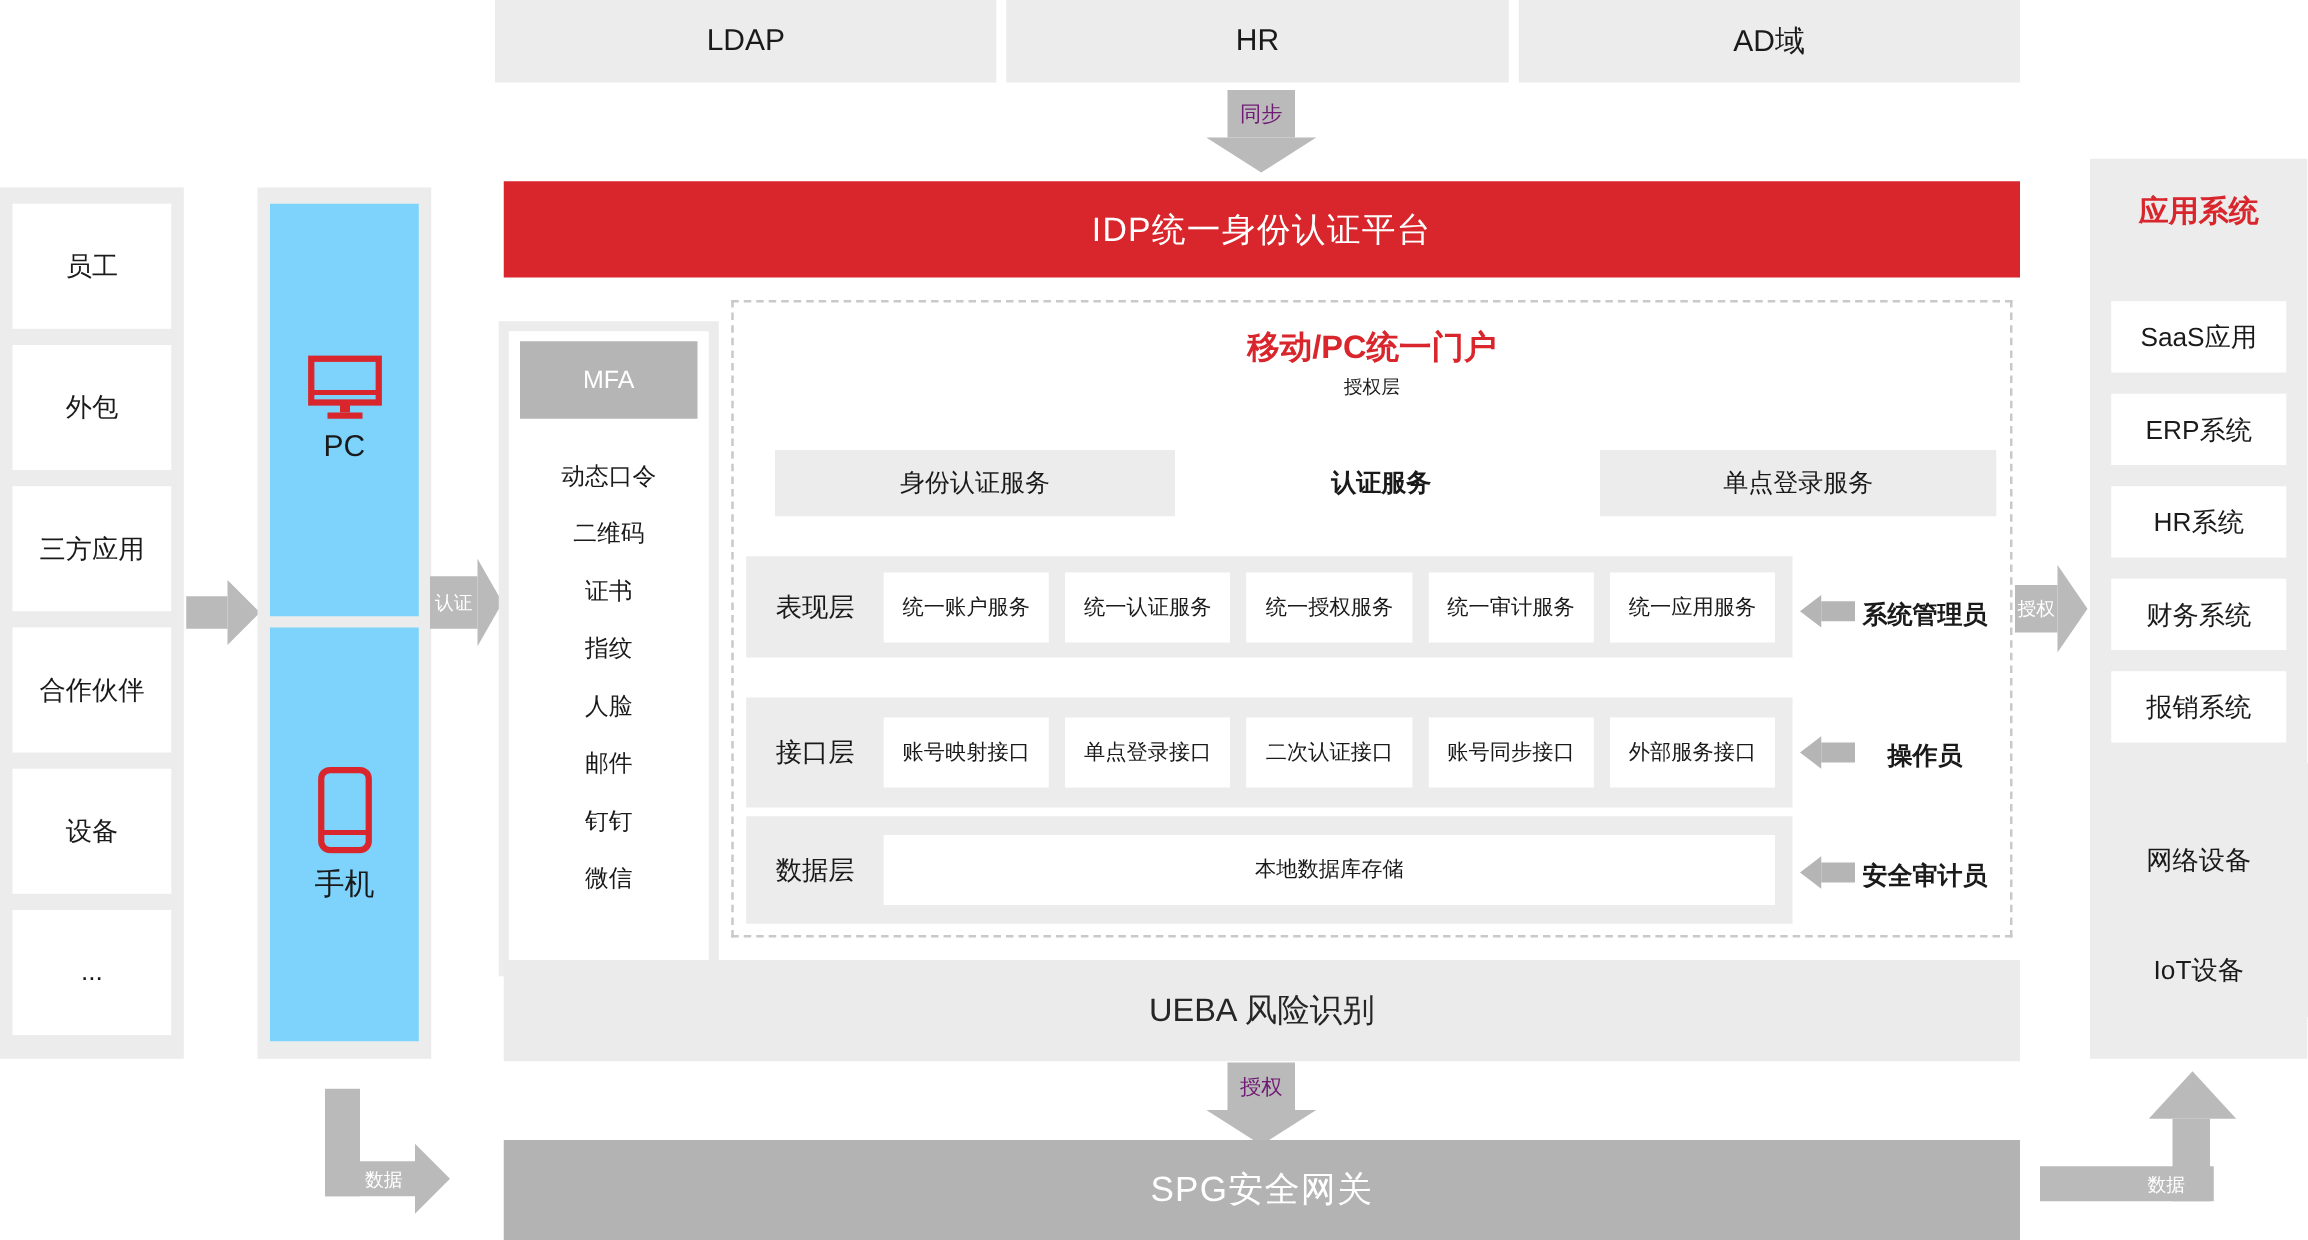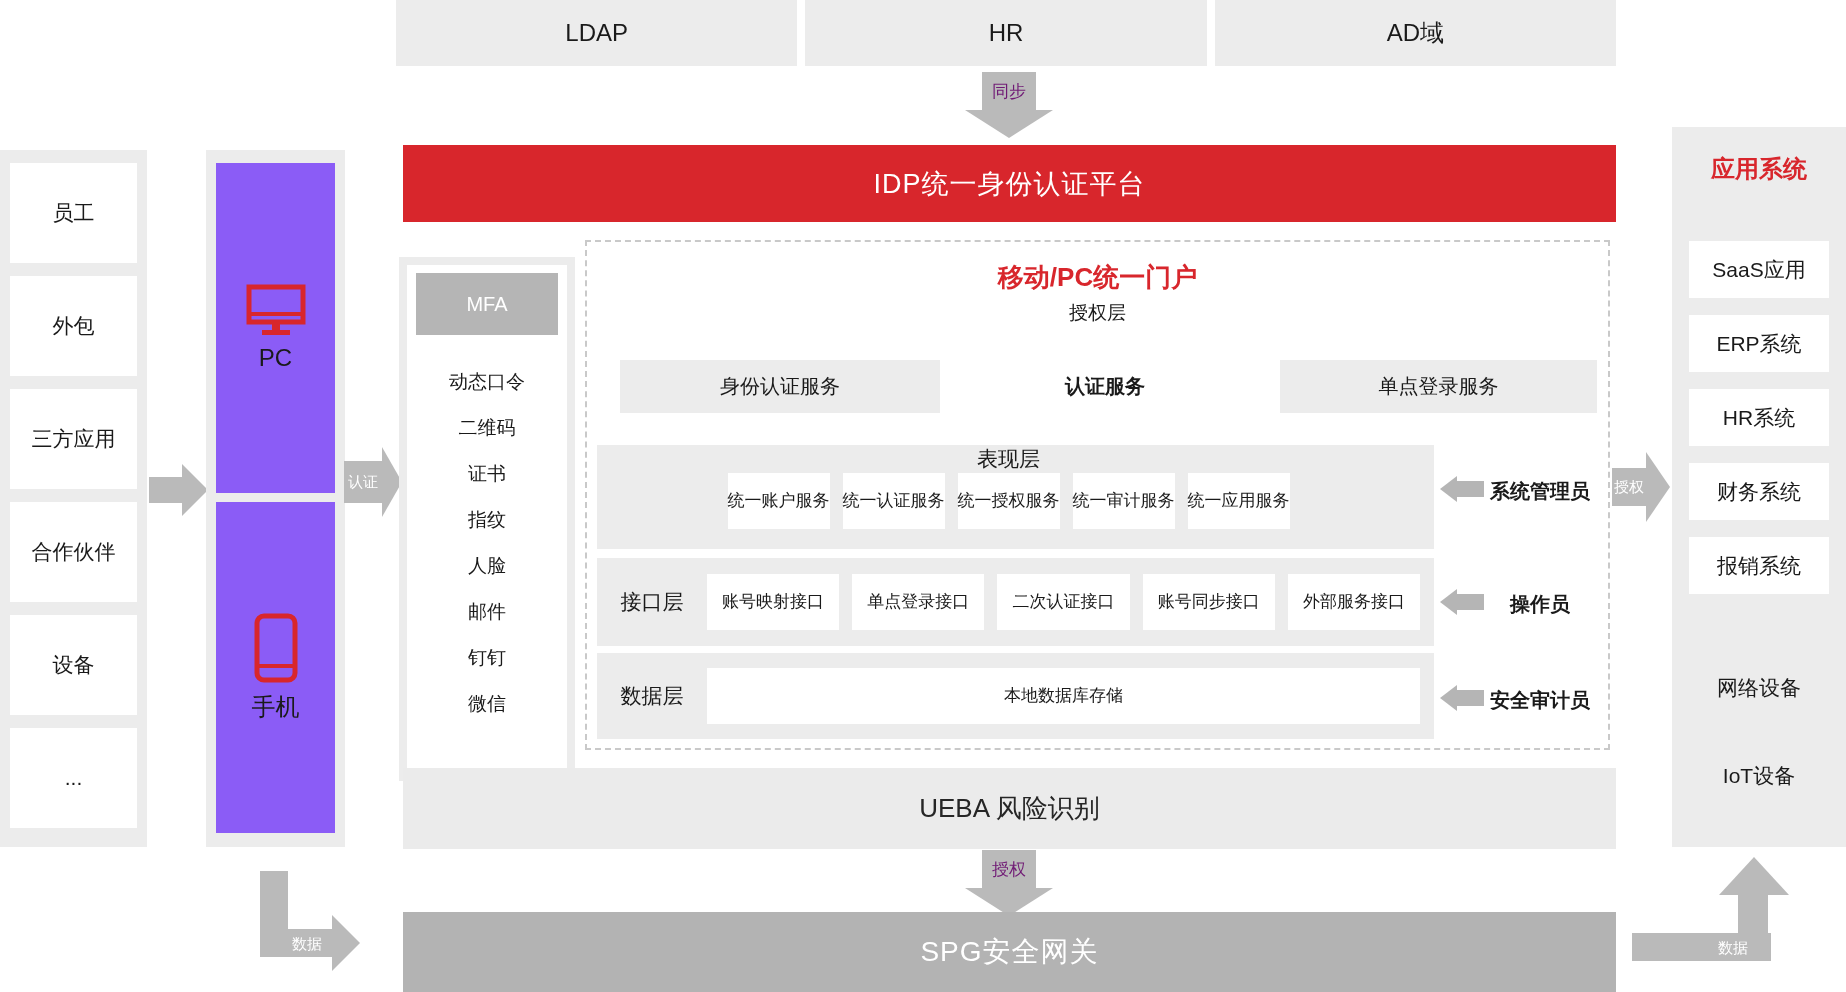--- a/index.html
+++ b/index.html
@@ -44,54 +44,54 @@
   .arrow-authn .harrow-shaft { width:38px; height:42px; }
   .arrow-authn .harrow-head { border-top:35px solid transparent; border-bottom:35px solid transparent;
                               border-left:20px solid var(--arrow_gray,#bababa); }
   .arrow-authz-right { left:1612px; top:452px; }
   .arrow-authz-right .harrow-shaft { width:34px; height:38px; }
   .arrow-authz-right .harrow-head { border-top:35px solid transparent; border-bottom:35px solid transparent;
                                     border-left:24px solid var(--arrow_gray,#bababa); }
 
   
   .device-panel { left:206px; top:150px; width:139px; height:697px; background:var(--panel_gray,#ececec); }
-  .dev-box { position:absolute; left:10px; width:119px; background:#8b5cf6;
+  .dev-box { position:absolute; left:10px; width:119px; background:#7dd3fc;
              display:flex; flex-direction:column; align-items:center; justify-content:center; gap:8px; }
   .dev-box.pc { top:13px; height:330px; }
   .dev-box.phone { top:352px; height:331px; }
   .dev-label { font-size:24px; }
 
   
   .mfa-frame { left:399px; top:232px; width:176px; height:524px; background:var(--panel_gray,#ececec);margin-top:25px; }
   .mfa-inner { position:absolute; left:8px; top:8px; right:8px; bottom:8px; background:#fff; }
   .mfa-header { margin:8px auto 0 auto; width:142px; height:62px; background:var(--header_gray,#b5b5b5);
                 color:#fff; font-size:20px; display:flex; align-items:center; justify-content:center; }
   .mfa-list { margin-top:24px; }
   .mfa-item { height:46px; line-height:46px; text-align:center; font-size:19px; }
 
   
   .dashed-box { left:585px; top:240px; width:1025px; height:510px; border:2px dashed var(--dash_border,#c9c9c9);
                 box-sizing:border-box; }
   .portal-title { left:585px; top:260px; width:1025px; text-align:center; font-size:26px; font-weight:bold;
                   color:var(--accent_red,#d8262c); }
-  .portal-subtitle { left:585px; top:300px; width:1025px; text-align:center; font-size:19px; }
+  .portal-subtitle { left:585px; top:300px; width:1025px; text-align:center; font-size:15px; }
 
   .svc-box { height:53px; background:var(--panel_gray,#ececec); font-size:20px; }
   .svc1 { left:620px; top:360px; width:320px; }
   .svc-mid { left:1000px; top:360px; width:210px; height:53px; font-size:20px; font-weight:bold; }
   .svc3 { left:1280px; top:360px; width:317px; }
 
   
   .layer-band { left:597px; width:837px; background:var(--panel_gray,#ececec);
                 display:flex; align-items:center; padding-right:14px; box-sizing:border-box; }
   .layer-label { width:110px; text-align:center; font-size:21px; flex-shrink:0; }
   .layer-boxes { flex:1; display:flex; gap:13px; }
   .wbox { flex:1; height:56px; background:#fff; display:flex; align-items:center; justify-content:center;
           text-align:center; font-size:17px; line-height:1.25; }
-  .band-1 { top:445px; height:104px;flex-direction:column; }
+  .band-1 { top:445px; height:81px; }
   .band-2 { top:558px; height:88px; }
   .band-3 { top:653px; height:86px; }
 
   
   .role-arrow { left:1440px; width:44px; height:26px; display:flex; align-items:center; }
   .ra-head { width:0; height:0; border-top:13px solid transparent; border-bottom:13px solid transparent;
              border-right:17px solid var(--header_gray,#b5b5b5); }
   .ra-shaft { width:27px; height:16px; background:var(--header_gray,#b5b5b5); }
   .role-label { left:1479px; width:122px; text-align:center; font-size:20px; font-weight:bold; }
 

